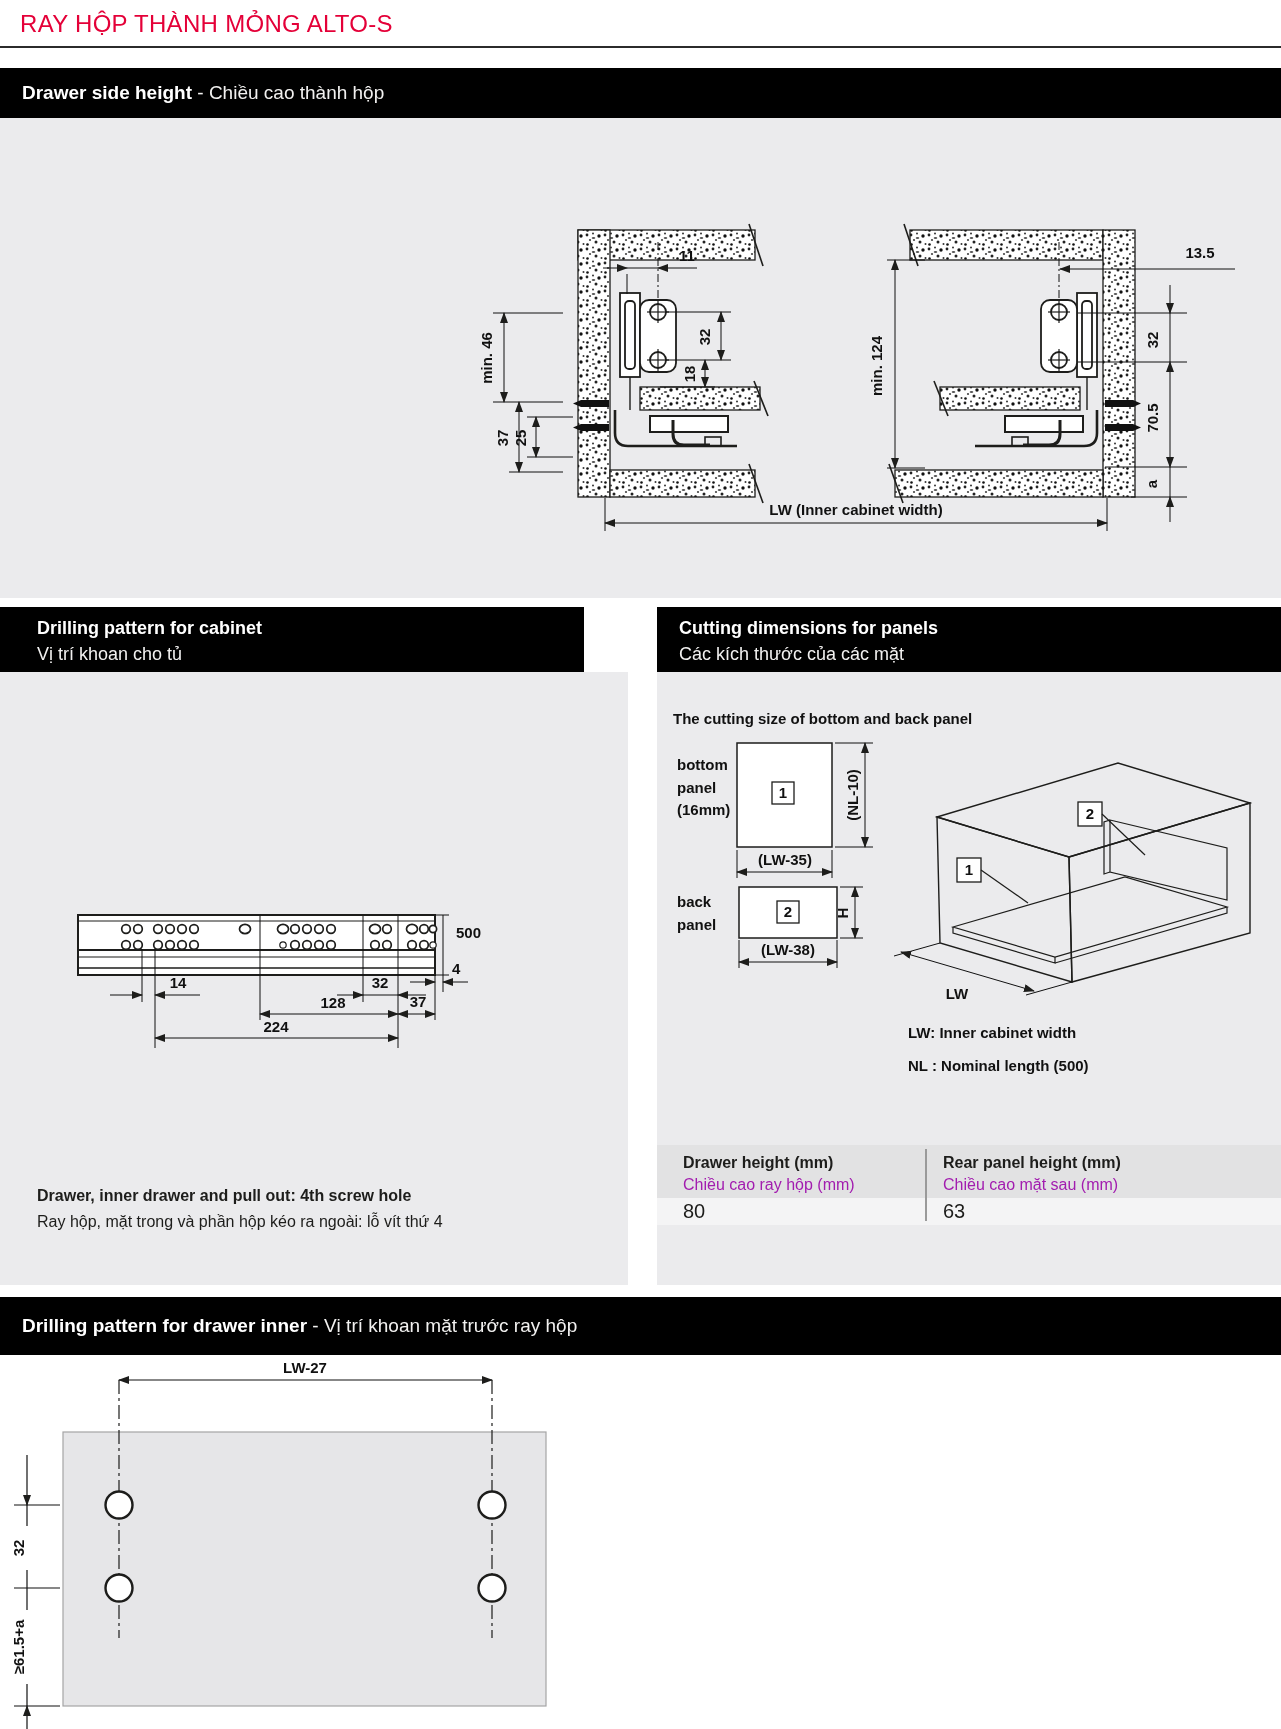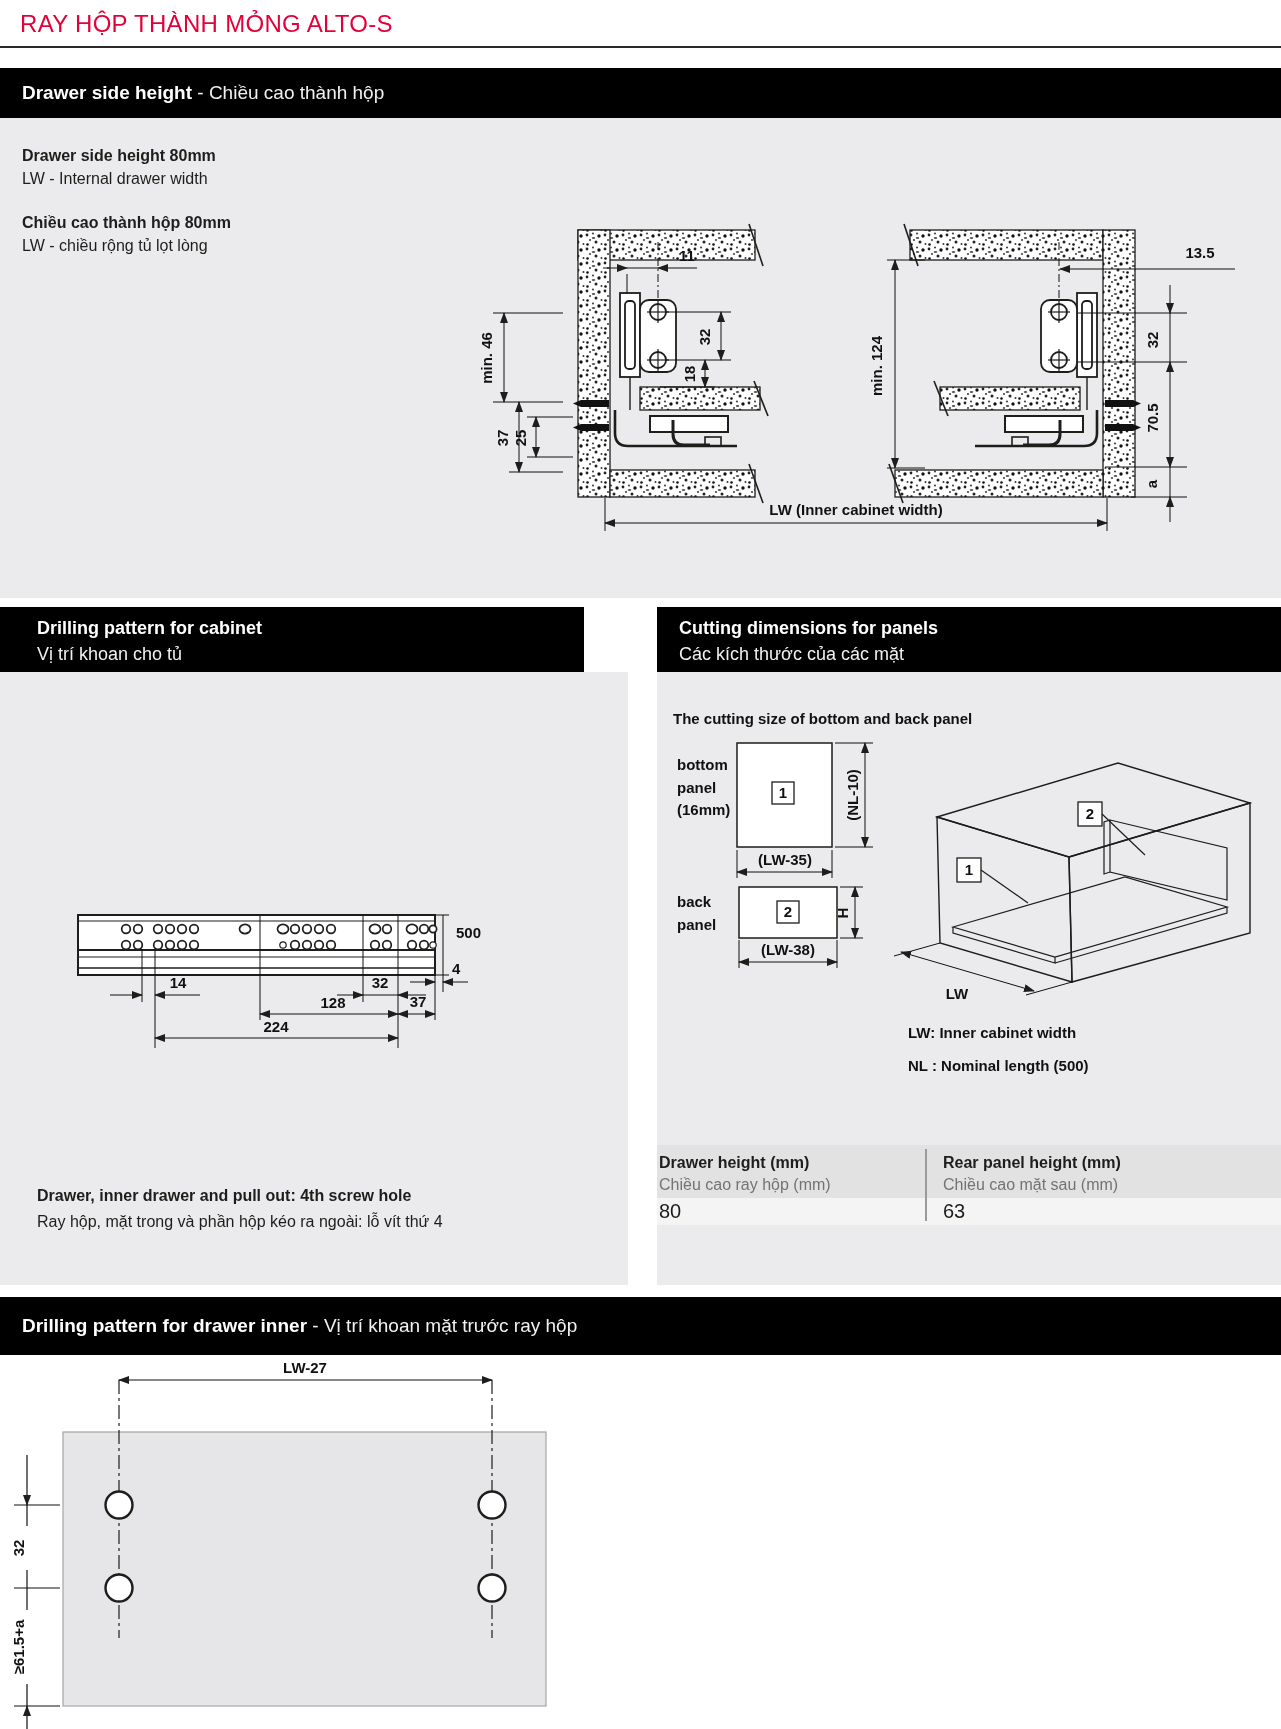--- a/index.html
+++ b/index.html
@@ -22,47 +22,41 @@
   .textblock{left:22px;top:144px;width:330px;font-size:16px;line-height:23px;color:#1d1d1b;}
   .textblock p{margin:0 0 21px 0;}
   .textblock .b{font-weight:bold;margin-bottom:0;}
   .note{left:37px;top:1183px;width:575px;font-size:16px;line-height:26px;}
   .note .b{font-weight:bold;}
   svg{display:block;}
   svg text{font-family:"Liberation Sans",sans-serif;fill:#111;font-weight:bold;font-size:15px;}
   .tbl{left:657px;top:1145px;width:624px;}
   .tbl .hdr{display:flex;background:#e2e2e3;height:53px;box-sizing:border-box;padding-top:7px;}
   .tbl .vals{display:flex;background:#f4f4f5;height:27px;align-items:center;}
-  .tbl .c1{width:268px;box-sizing:border-box;padding-left:2px;}
+  .tbl .c1{width:268px;box-sizing:border-box;padding-left:26px;}
   .tbl .c2{flex:1;box-sizing:border-box;padding-left:18px;}
   .tbl .h-en{font-weight:bold;font-size:16px;line-height:22px;}
-  .tbl .h-vi{font-size:16px;line-height:22px;color:#737373;}
+  .tbl .h-vi{font-size:16px;line-height:22px;color:#a21caf;}
   .tbl .v{font-size:20px;}
   .tbl .sep{position:absolute;left:268px;top:4px;width:2px;height:72px;background:#9a9a9a;}
 </style>
 </head>
 <body>
 
 <div class="page">
 
   <div class="abs title">RAY HỘP THÀNH MỎNG ALTO-S</div>
   <div class="abs title-rule"></div>
 
   <div class="abs bar bar1">
     <span class="en">Drawer side height</span>
     <span class="vi">- Chiều cao thành hộp</span>
   </div>
 
   <div class="abs panel panel1"></div>
-  <div class="abs textblock">
-    <p class="b">Drawer side height 80mm</p>
-    <p>LW - Internal drawer width</p>
-    <p class="b">Chiều cao thành hộp 80mm</p>
-    <p>LW - chiều rộng tủ lọt lòng</p>
-  </div>
 
   <svg class="abs" style="left:405px;top:190px;" width="870" height="350" viewBox="0 0 870 350">
     <defs>
       <marker id="arrE" markerWidth="11" markerHeight="8" refX="10" refY="4" orient="auto" markerUnits="userSpaceOnUse">
         <path d="M0,0L11,4L0,8Z" fill="#1d1d1b"></path>
         </marker>
       <marker id="arrS" markerWidth="11" markerHeight="8" refX="1" refY="4" orient="auto" markerUnits="userSpaceOnUse">
         <path d="M11,0L0,4L11,8Z" fill="#1d1d1b"></path>
         </marker>
       <pattern id="spk" width="18" height="14" patternUnits="userSpaceOnUse">

